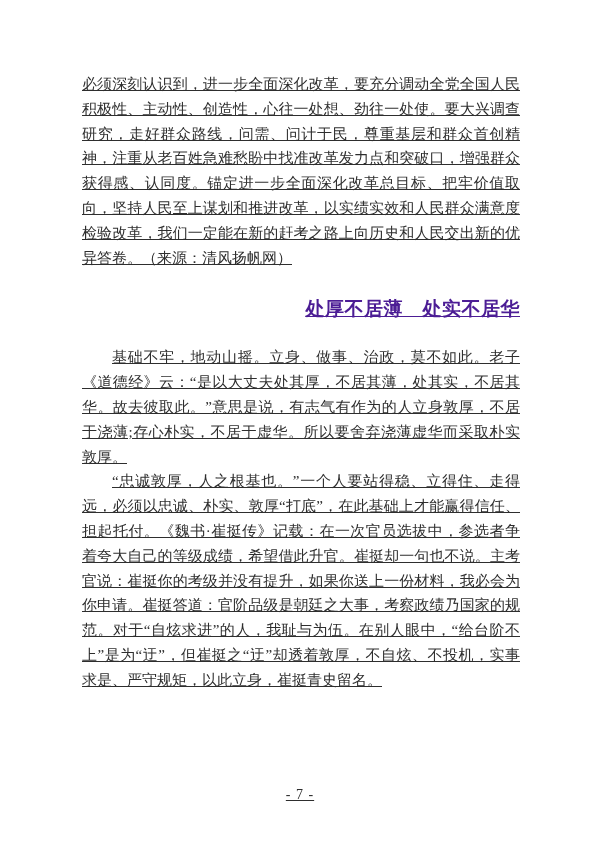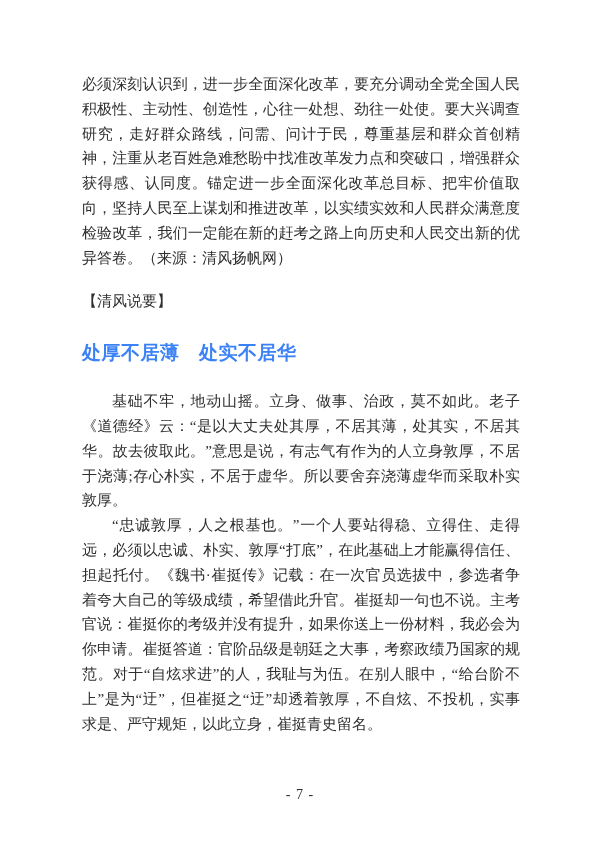--- a/index.html
+++ b/index.html
@@ -1,15 +1,15 @@
 <!DOCTYPE html>
 <html><head>
 <meta charset="utf-8">
 <style>
-  * { margin: 0; padding: 0; box-sizing: border-box; }
+  * { margin: 0; padding: 0; box-sizing: border-box; text-decoration: underline; }
   html, body {
     background: #ffffff;
     width: 600px;
     height: 849px;
     overflow: hidden;
   }
   .page {
     position: relative;
     width: 600px;
     height: 849px;
@@ -37,22 +37,22 @@
     font-size: 15px;
     line-height: 24.8px;
     color: #2e2e2e;
     text-align: left;
   }
   .article-title {
     margin-top: 25px;
     font-size: 19px;
     font-weight: bold;
     line-height: 27px;
-    text-align: left;
-    color: #3b82f6;
+    text-align: right;
+    color: #4c1d95;
     letter-spacing: 0.5px;
   }
   .para.first-body { margin-top: 23px; }
   .footer {
     position: absolute;
     left: 0;
     right: 0;
     top: 787px;
     text-align: center;
     font-size: 14px;
@@ -61,21 +61,20 @@
     letter-spacing: 1px;
   }
 </style>
 </head>
 <body>
 
 <div class="page">
   <div class="content">
     <p class="para">必须深刻认识到，进一步全面深化改革，要充分调动全党全国人民积极性、主动性、创造性，心往一处想、劲往一处使。要大兴调查研究，走好群众路线，问需、问计于民，尊重基层和群众首创精神，注重从老百姓急难愁盼中找准改革发力点和突破口，增强群众获得感、认同度。锚定进一步全面深化改革总目标、把牢价值取向，坚持人民至上谋划和推进改革，以实绩实效和人民群众满意度检验改革，我们一定能在新的赶考之路上向历史和人民交出新的优异答卷。（来源：清风扬帆网）</p>
 
-    <div class="section-header">【清风说要】</div>
 
     <h1 class="article-title">处厚不居薄　处实不居华</h1>
 
     <p class="para indent first-body">基础不牢，地动山摇。立身、做事、治政，莫不如此。老子《道德经》云：“是以大丈夫处其厚，不居其薄，处其实，不居其华。故去彼取此。”意思是说，有志气有作为的人立身敦厚，不居于浇薄;存心朴实，不居于虚华。所以要舍弃浇薄虚华而采取朴实敦厚。</p>
 
     <p class="para indent">“忠诚敦厚，人之根基也。”一个人要站得稳、立得住、走得远，必须以忠诚、朴实、敦厚“打底”，在此基础上才能赢得信任、担起托付。《魏书·崔挺传》记载：在一次官员选拔中，参选者争着夸大自己的等级成绩，希望借此升官。崔挺却一句也不说。主考官说：崔挺你的考级并没有提升，如果你送上一份材料，我必会为你申请。崔挺答道：官阶品级是朝廷之大事，考察政绩乃国家的规范。对于“自炫求进”的人，我耻与为伍。在别人眼中，“给台阶不上”是为“迂”，但崔挺之“迂”却透着敦厚，不自炫、不投机，实事求是、严守规矩，以此立身，崔挺青史留名。</p>
 
   </div>
 
   <div class="footer">- 7 -</div>

